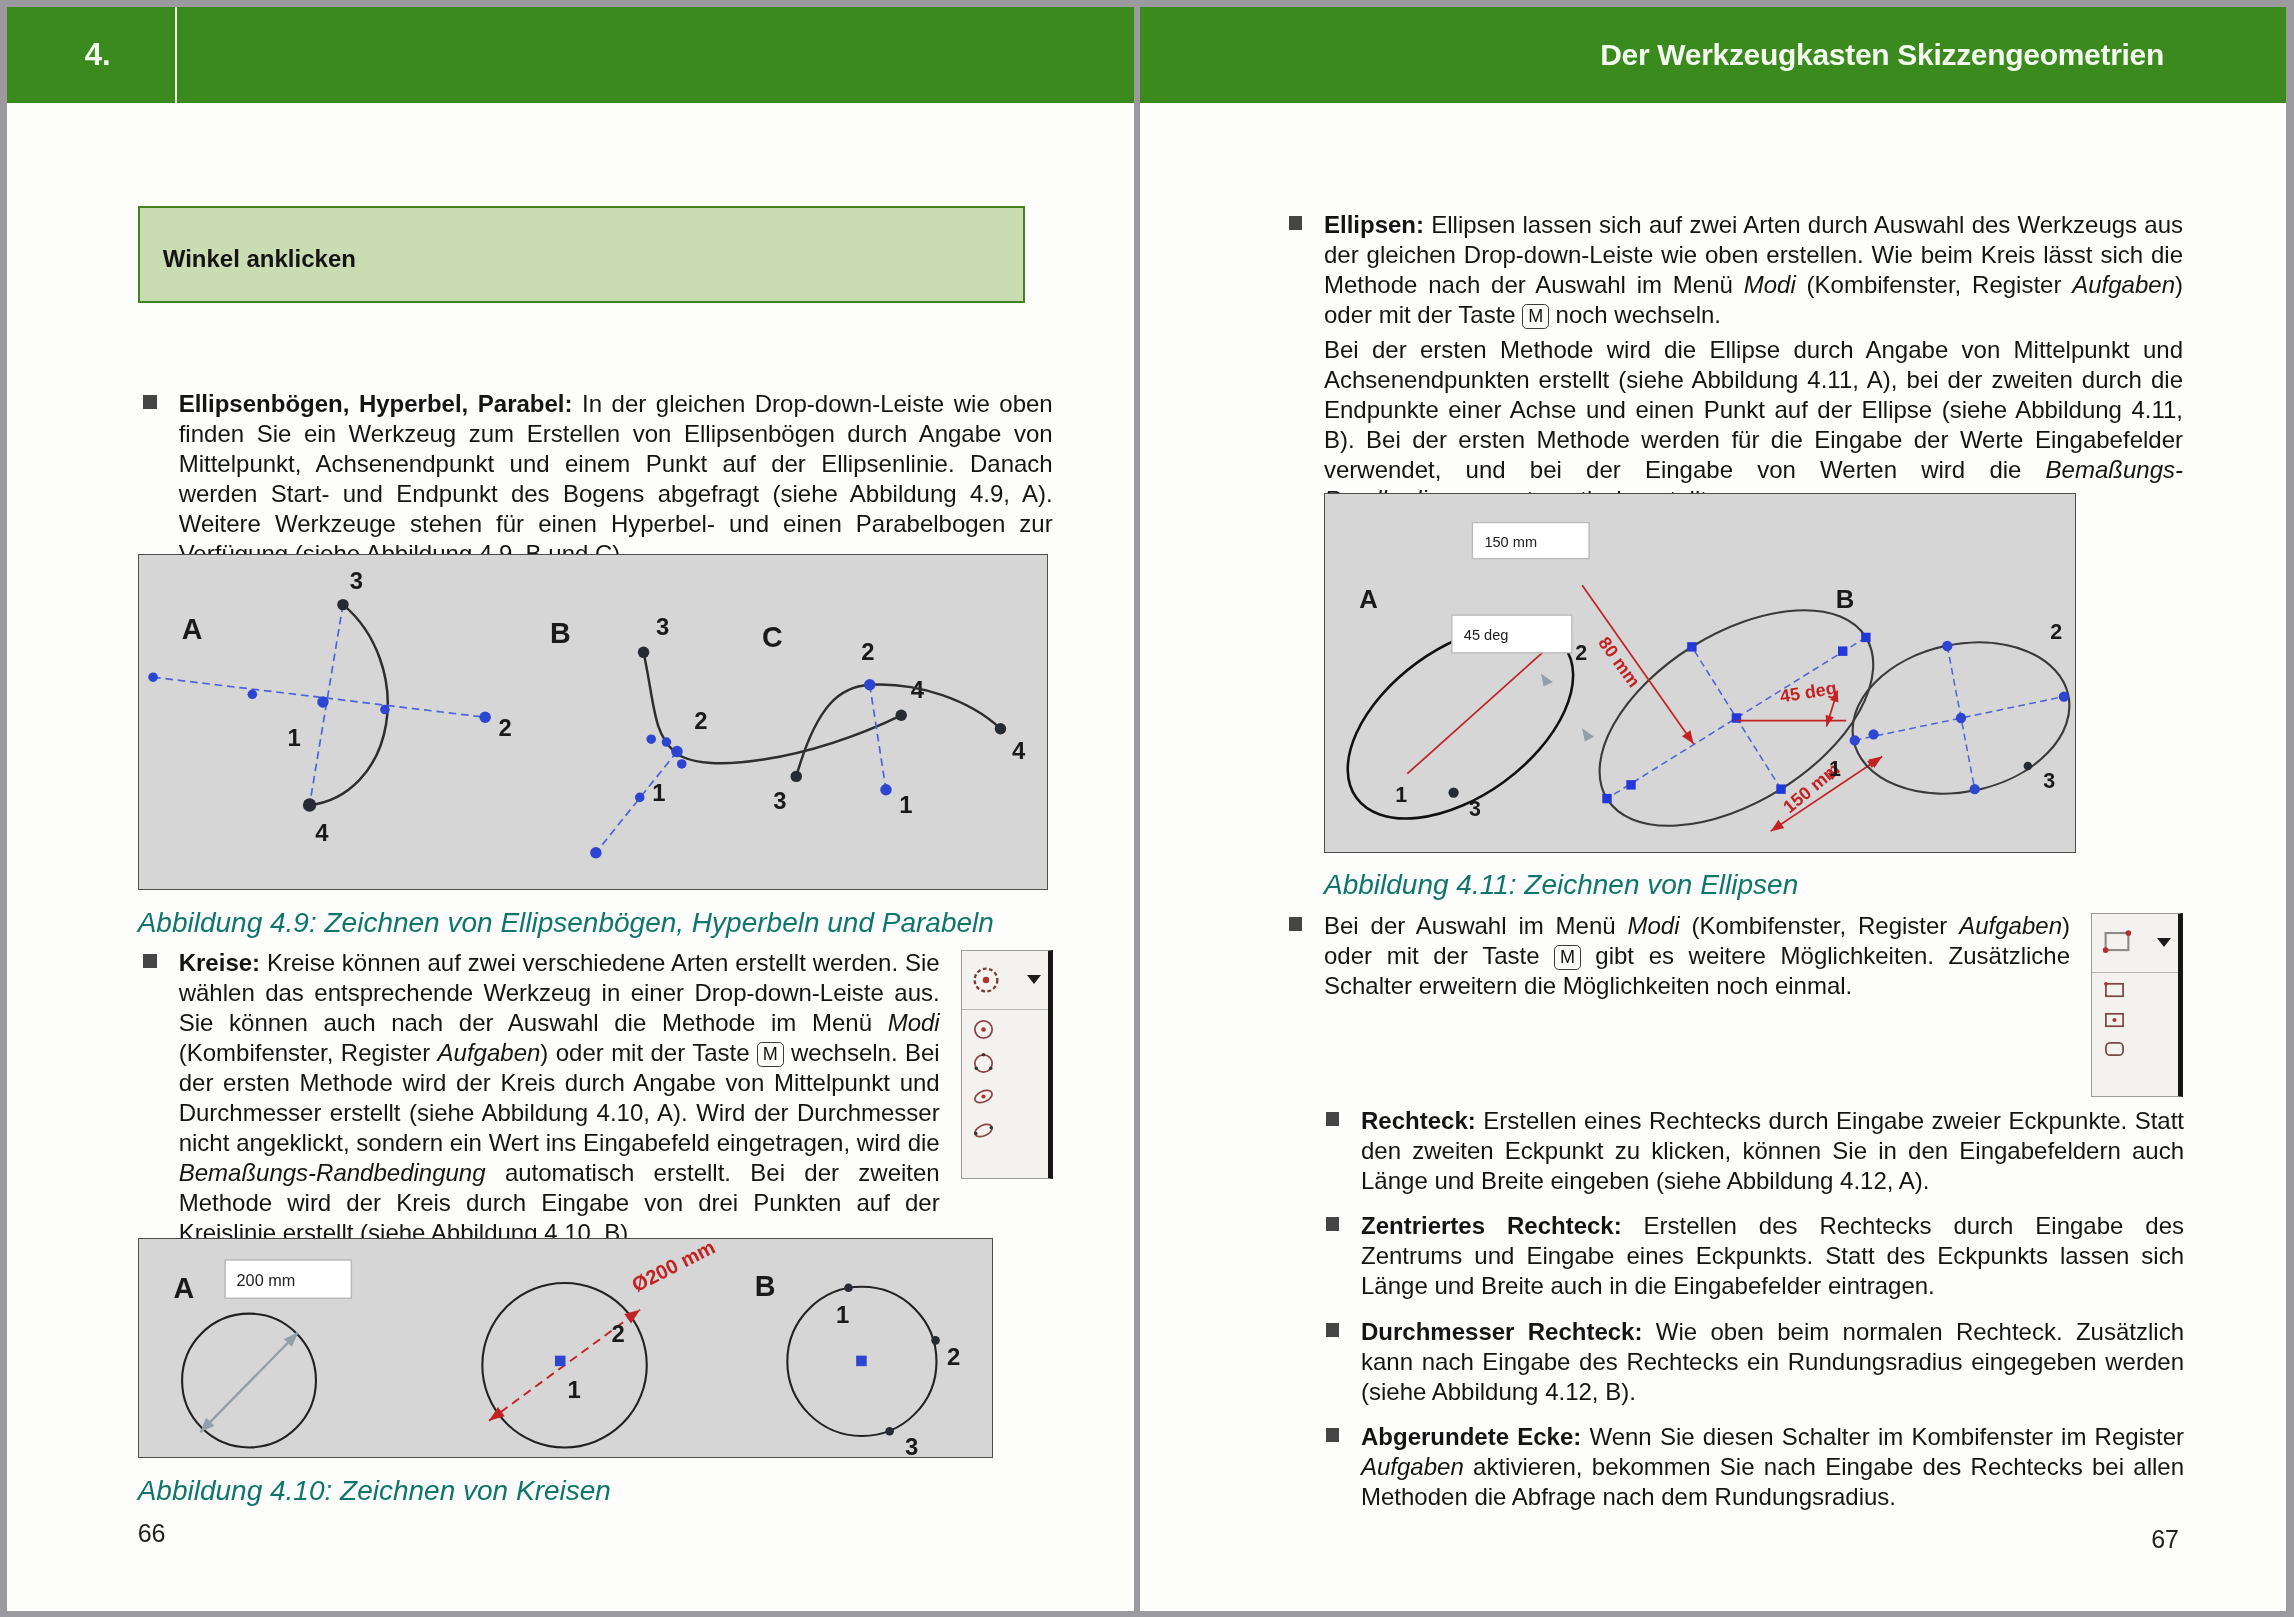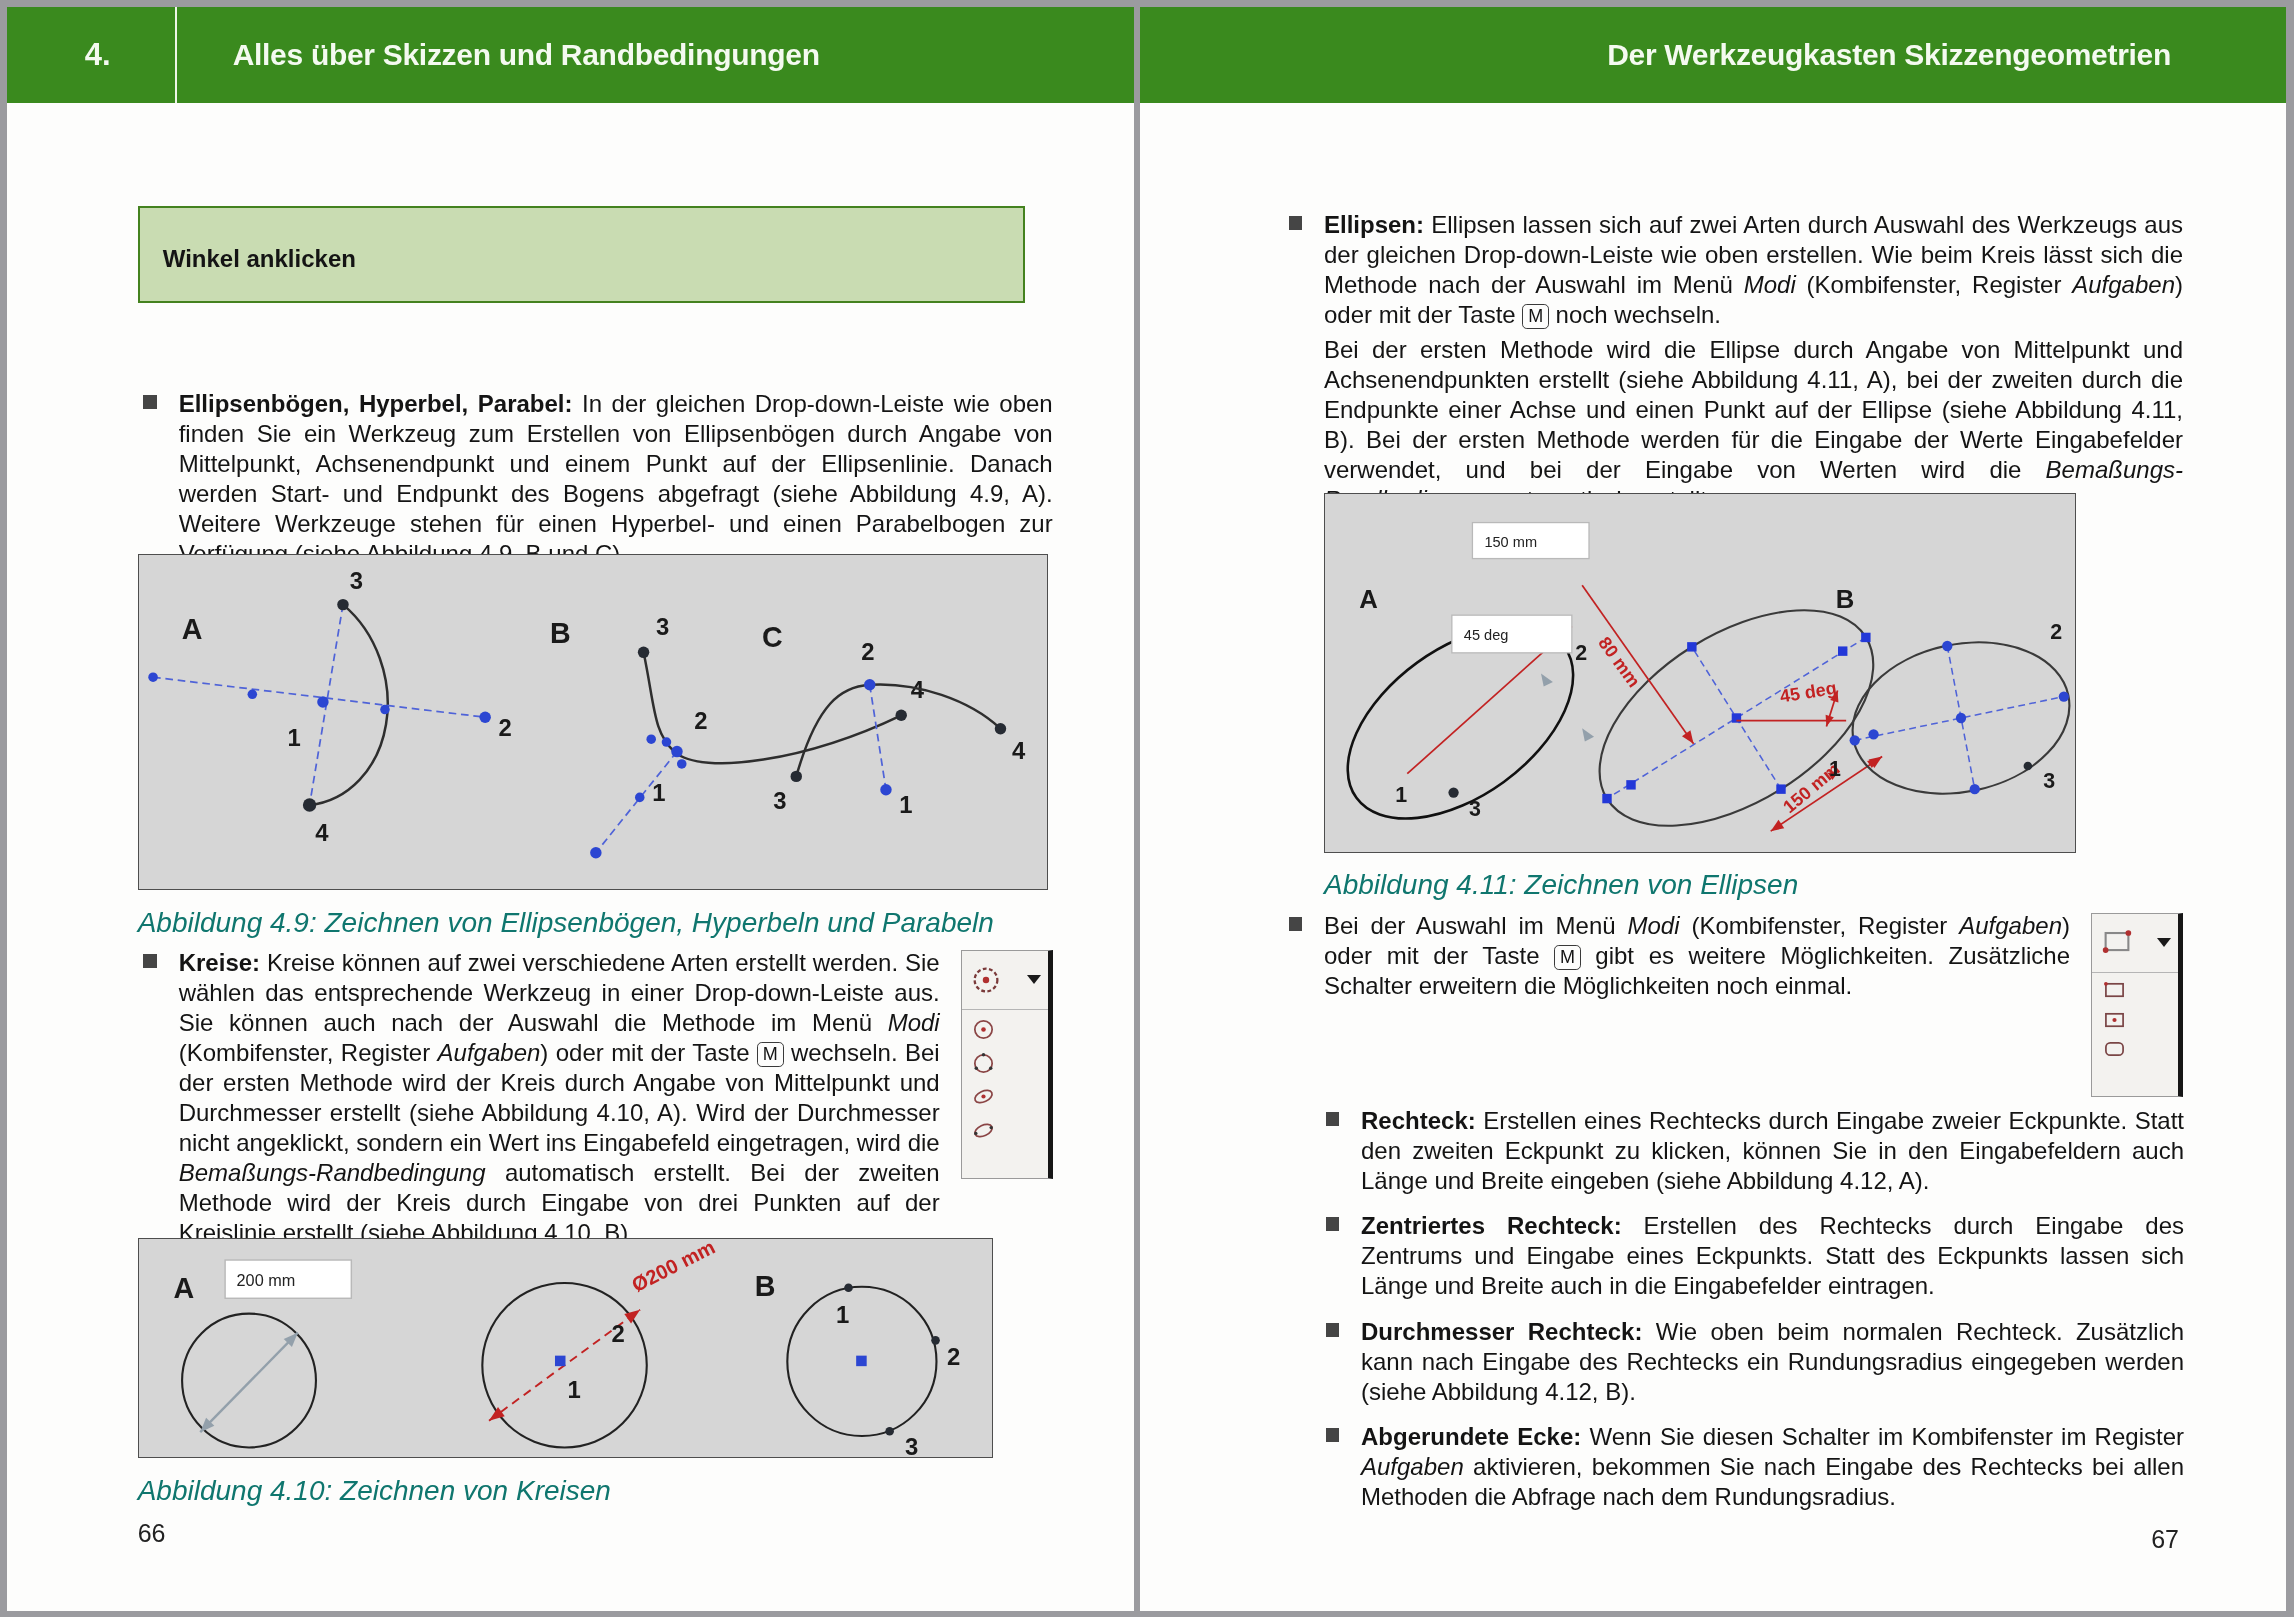--- a/index.html
+++ b/index.html
@@ -7,21 +7,21 @@
   .canvas { position:relative; width:2294px; height:1617px; background:#9b9b9f; color:#141414; overflow:hidden; }
   .page { position:absolute; top:6.7px; height:1604px; background:#fdfdfc; overflow:hidden; }
   .page-left  { left:6.7px;    width:1127px; }
   .page-right { left:1140px; width:1146px; }
 
   .header-bar { position:absolute; top:0; left:0; right:0; height:96px; background:#3a8a1e; color:#f4faf0; }
   .hdr-num { position:absolute; left:0; top:0; bottom:0; width:170px; display:flex; align-items:center; padding-left:78px;
              font-size:31px; font-weight:bold; border-right:2.9px solid #eef6e8; }
   .hdr-title { position:absolute; left:173px; right:0; top:0; bottom:0; display:flex; align-items:center;
                padding-left:53px; font-size:30px; font-weight:bold; letter-spacing:-0.3px; }
-  .hdr-title.right-al { left:0; right:8px; justify-content:flex-end; padding-right:107px; }
+  .hdr-title.right-al { left:0; right:15px; justify-content:flex-end; padding-right:107px; }
 
   .infobox { position:absolute; left:131px; top:199px; width:887px; background:#c9dcb2; border:2.9px solid #44821f;
              padding:13.4px 23px 17px 23px; font-size:24px; line-height:30px; }
   .infobox h3 { font-size:24px; font-weight:bold; margin-bottom:9.6px;margin-top:23px; }
   .infobox p { text-align:justify; }
 
   .bullet-item { position:absolute; font-size:24px; line-height:30px; text-align:justify; }
   .bullet-item .sq { position:absolute; left:5.7px; top:6.7px; width:13.4px; height:13.4px; background:#454545; }
   .bullet-item .txt { display:block; padding-left:41px; }
   .bullet-item .txt p + p { margin-top:5.7px; }
@@ -72,21 +72,20 @@
 </style>
 </head>
 <body>
 
 <div class="canvas">
 
   <div class="page page-left">
 
     <div class="header-bar">
       <div class="hdr-num">4.</div>
-      <div class="hdr-title">Alles über Skizzen und Randbedingungen</div>
     </div>
 
     <div class="infobox">
       <h3>Winkel anklicken</h3>
     </div>
 
     <div class="bullet-item" style="left:131px; top:382px; width:915px;">
       <span class="sq"></span>
       <span class="txt">
           <p><span class="seg-b">Ellipsenbögen, Hyperbel, Parabel: </span><span>In der gleichen Drop-down-Leiste wie oben finden Sie ein Werkzeug zum Erstellen von Ellipsenbögen durch Angabe von Mittelpunkt, Achsenendpunkt und einem Punkt auf der Ellipsenlinie. Danach werden Start- und Endpunkt des Bogens abgefragt (siehe Abbildung 4.9, A). Weitere Werkzeuge stehen für einen Hyperbel- und einen Parabelbogen zur Verfügung (siehe Abbildung 4.9, B und C).</span></p>

